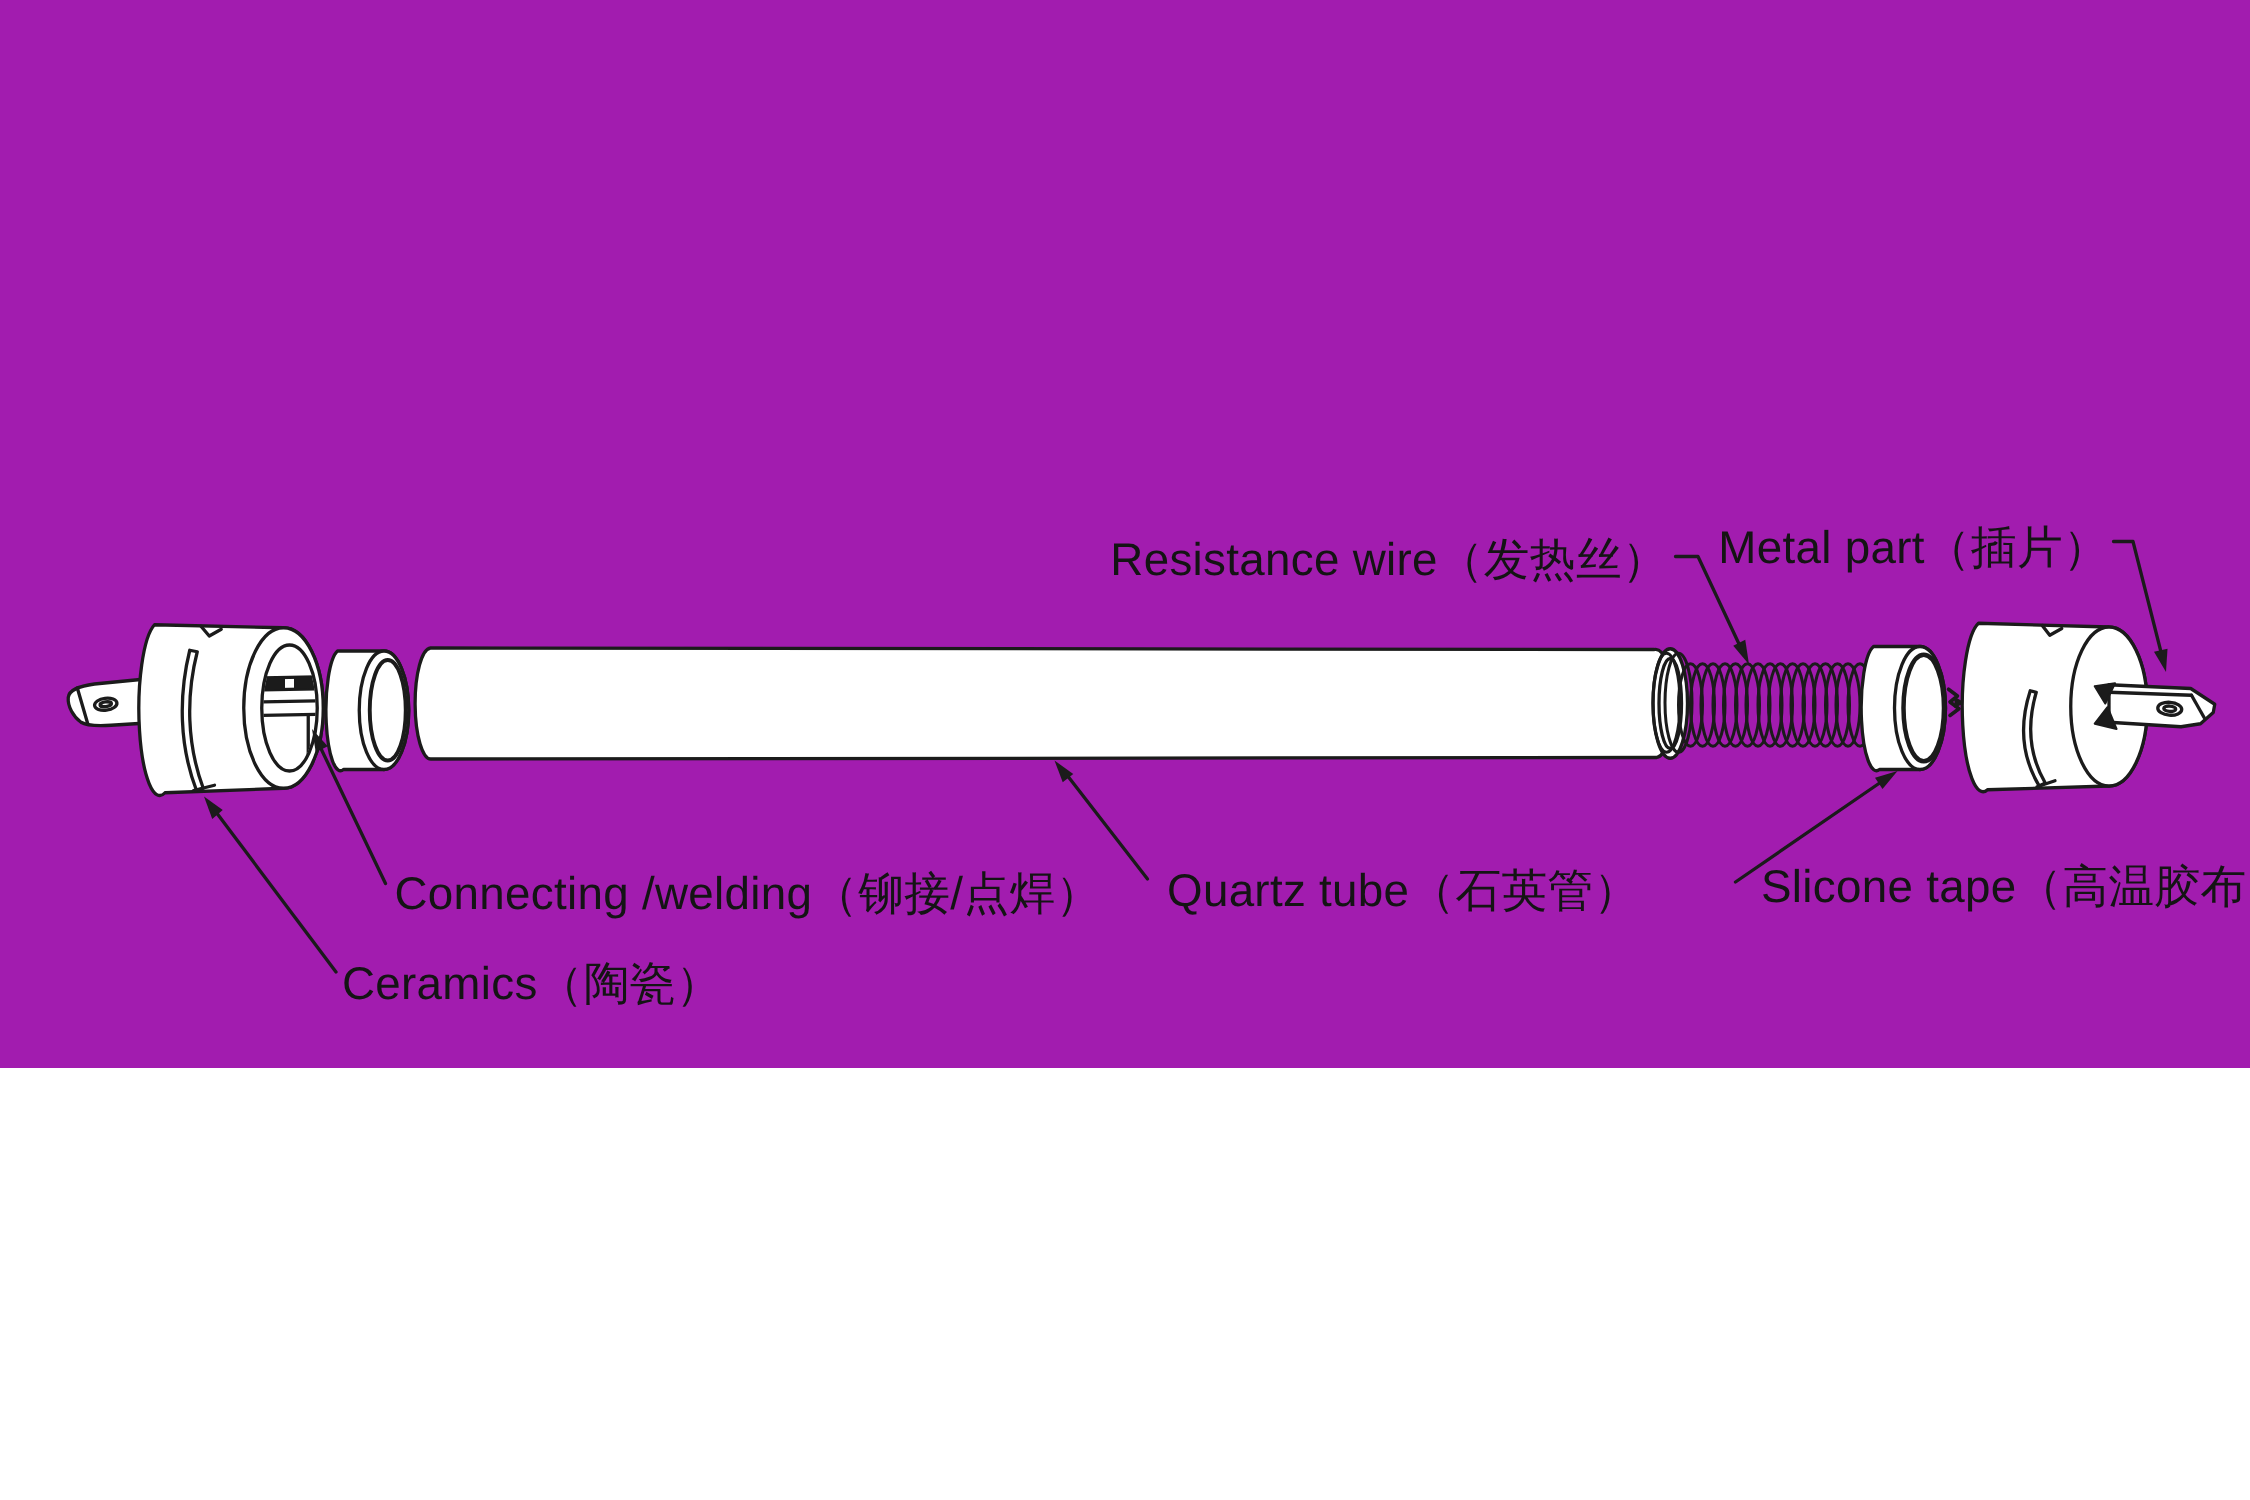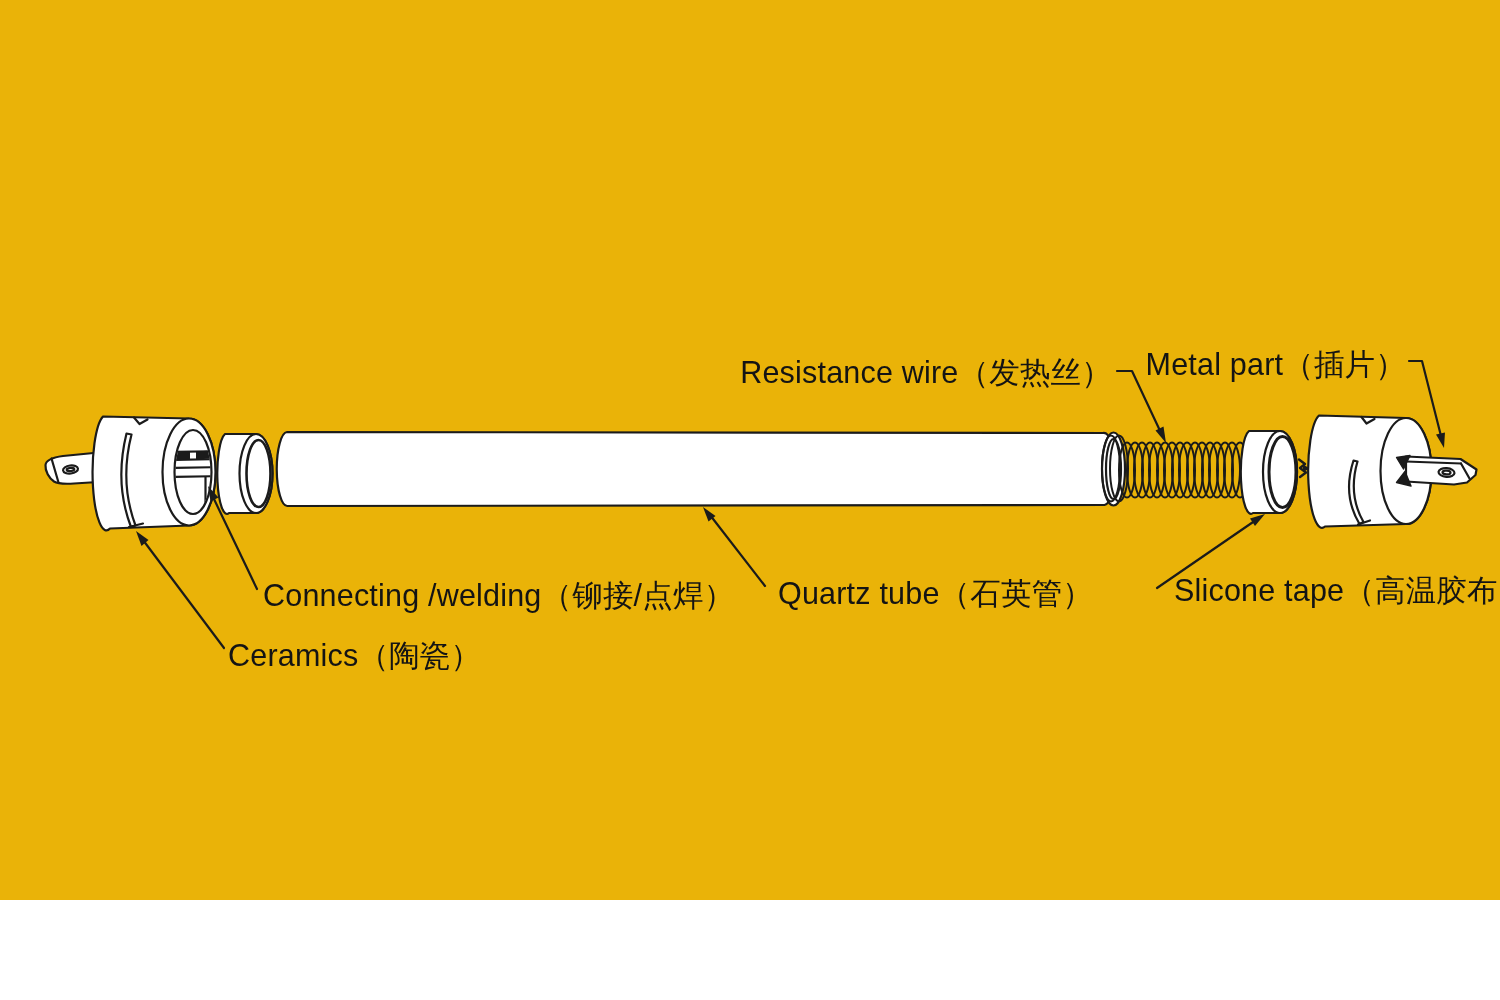--- a/index.html
+++ b/index.html
@@ -1,20 +1,20 @@
 <!DOCTYPE html>
 <html><head>
 <meta charset="utf-8">
 <style>
   html, body { margin: 0; padding: 0; background: #ffffff; }
   .page {
     position: relative;
     width: 1500px;
-    height: 900px;
-    background: #eab308;
+    height: 712px;
+    background: #a21caf;
     overflow: hidden;
     font-family: "Liberation Sans", sans-serif;
   }
   svg { display: block; }
   .part-label {
     font-family: "Liberation Sans", sans-serif;
     font-size: 30.5px;
     fill: #141414;
     letter-spacing: 0.2px;
   }

